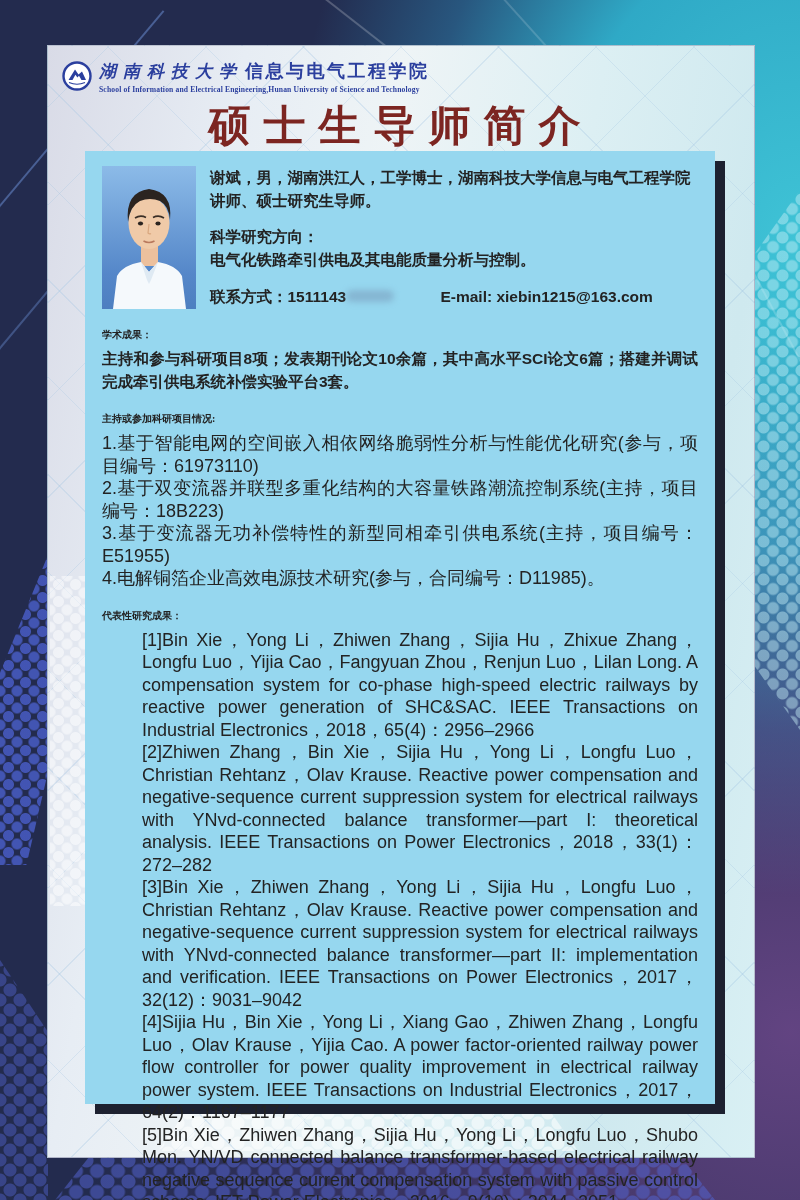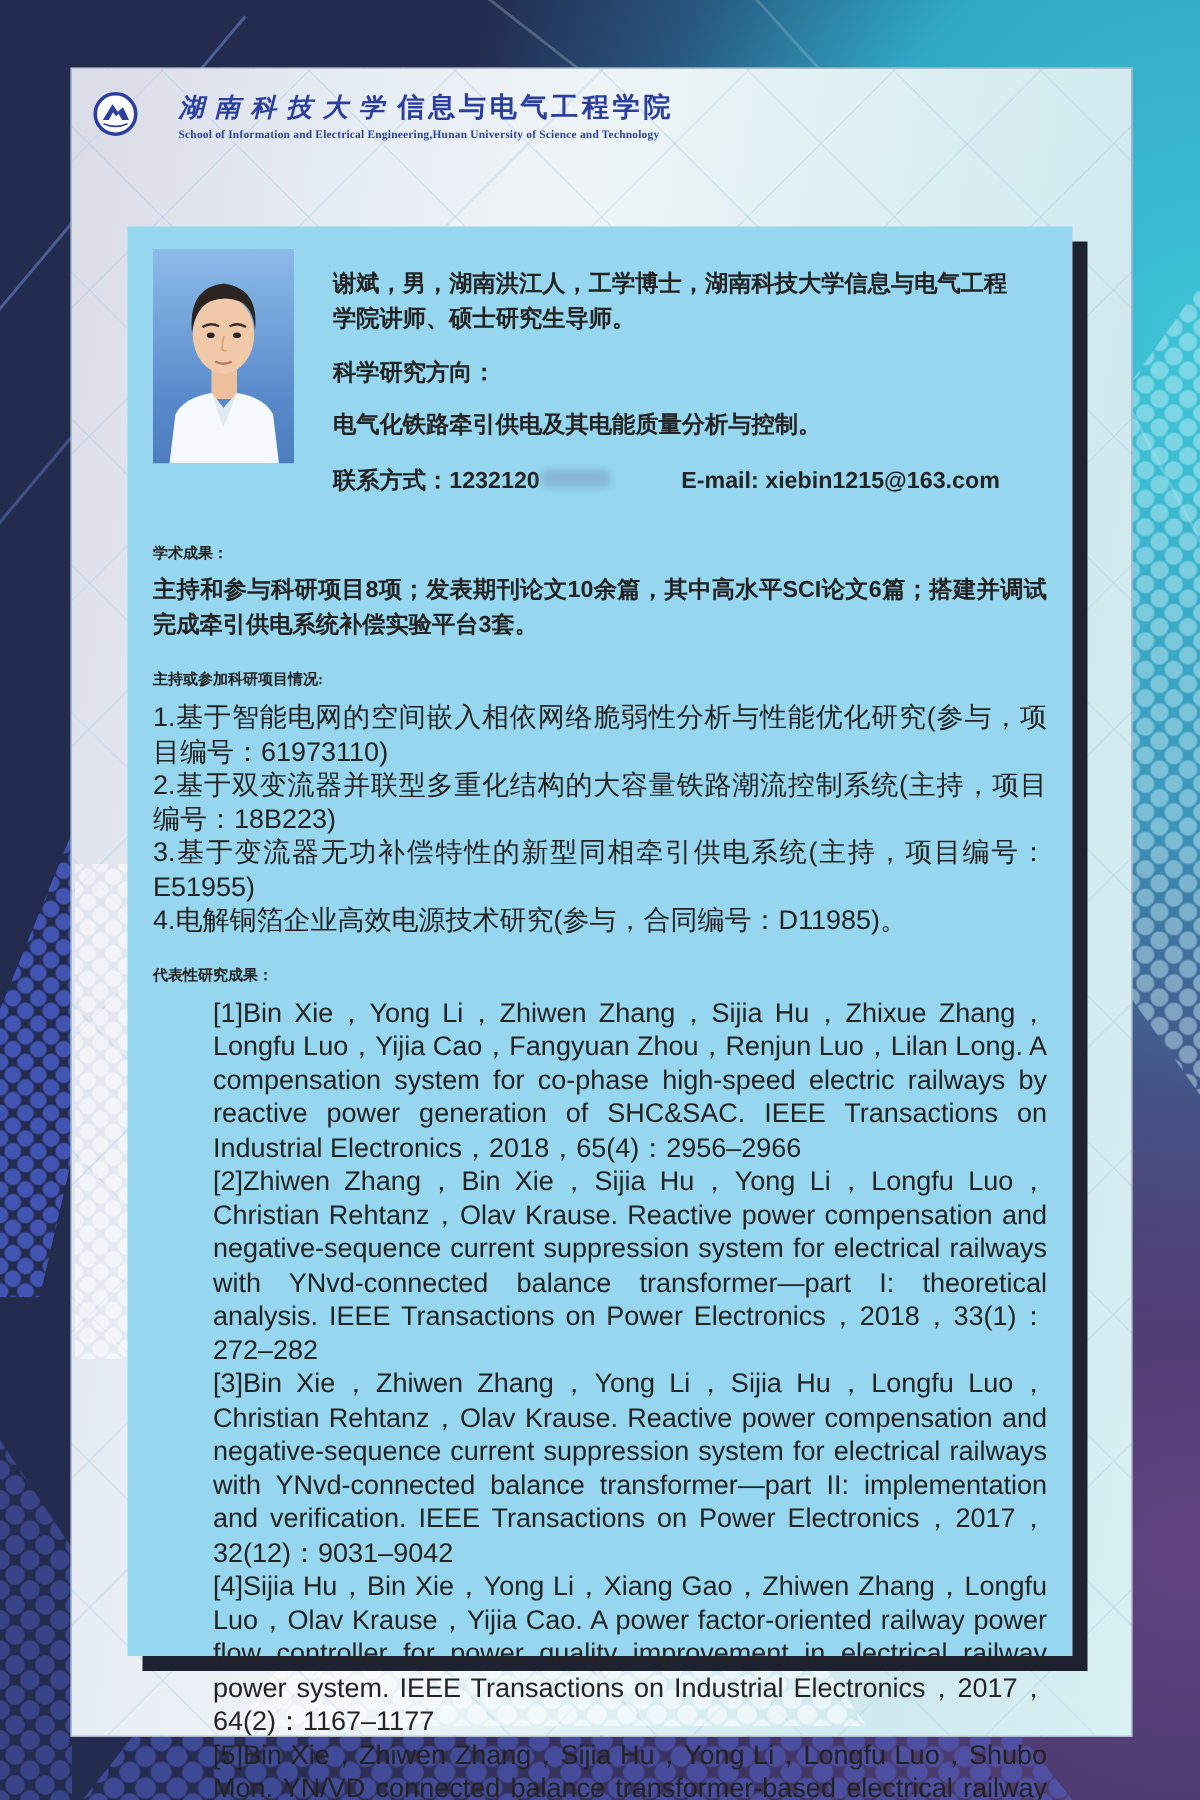--- a/index.html
+++ b/index.html
@@ -56,41 +56,41 @@
   .card-dots-left{left:2px;top:530px;width:38px;height:330px;
     background-image:radial-gradient(circle,rgba(255,255,255,0.5) 5px,transparent 6px),
                      radial-gradient(circle,rgba(255,255,255,0.5) 5px,transparent 6px);
     background-size:17px 17px;background-position:0 0,8.5px 8.5px;}
   .card-dots-bottom{left:110px;bottom:6px;width:420px;height:48px;
     background-image:radial-gradient(circle,rgba(255,255,255,0.55) 6px,transparent 7px),
                      radial-gradient(circle,rgba(255,255,255,0.55) 6px,transparent 7px);
     background-size:20px 20px;background-position:0 0,10px 10px;
     clip-path:polygon(8% 0,92% 0,100% 100%,0 100%);}
   
-  .card-header{position:absolute;top:13px;left:14px;display:flex;align-items:flex-start;gap:20px;}
+  .card-header{position:absolute;top:13px;left:14px;display:flex;align-items:flex-start;}
   .logo{width:30px;height:30px;flex:none;margin-top:2px;}
   .hdr-text{margin-left:7px;}
   .hdr-line1{display:flex;align-items:baseline;white-space:nowrap;}
   .uni-cal{font-family:"DejaVu Serif","Liberation Serif",serif;font-style:italic;font-weight:bold;
     font-size:17px;letter-spacing:7px;color:#2b3f9e;}
   .school-bold{font-size:18px;font-weight:bold;letter-spacing:2.5px;color:#2b3f9e;margin-left:2px;text-align:right;}
   .school-en{font-family:"Liberation Serif","DejaVu Serif",serif;font-size:7.6px;font-weight:bold;
     color:#2b3f9e;margin-top:2px;letter-spacing:0.15px;white-space:nowrap;}
   
   .poster-title{position:absolute;top:52px;left:0;width:100%;text-align:center;
     font-family:"DejaVu Serif","Liberation Serif",serif;
     font-size:42px;font-weight:bold;color:#7c2521;letter-spacing:13px;}
   
   .content-box{position:absolute;left:37px;top:105px;width:630px;height:953px;
     background:#96d7ef;box-shadow:10px 10px 0 0 #1d2130;
     padding:15px 17px;box-sizing:border-box;color:#232323;}
   .profile-row{display:flex;}
   .photo{width:94px;height:143px;flex:none;margin-right:14px;display:block;}
   .profile-text{flex:1;font-size:15.5px;line-height:23px;font-weight:bold;}
-  .profile-text p{margin:12px;}
+  .profile-text p{margin:0;}
   .p-intro{margin-bottom:13px !important;}
   .p-dir-text{margin-bottom:14px !important;}
   .contact-line{white-space:nowrap;}
   .email-part{margin-left:42px;}
   .phone-blur{display:inline-block;width:48px;height:12px;border-radius:6px;
     background:rgba(125,165,195,0.65);filter:blur(3px);vertical-align:baseline;}
   .sec-label{font-weight:bold;font-size:10px;line-height:22px;margin:0 0 2px 0;font-family:Liberation Serif, serif;}
   .sec-gap{margin-top:15px !important;}
   .sec-text{font-size:15.5px;line-height:22.5px;font-weight:bold;text-align:justify;margin:0;}
   .proj-list p, .pub-list p{margin:0;font-size:18px;line-height:22.5px;text-align:justify;}
@@ -127,20 +127,21 @@
       </svg>
       <div class="hdr-text">
         <div class="hdr-line1">
           <span class="uni-cal">湖南科技大学</span>
           <span class="school-bold">信息与电气工程学院</span>
         </div>
         <div class="school-en">School of Information and Electrical Engineering,Hunan University of Science and Technology</div>
       </div>
     </div>
 
+    <div class="poster-title">硕士生导师简介</div>
 
     <div class="content-box">
 
       <div class="profile-row">
         <svg class="photo" viewBox="0 0 94 143">
           <defs>
             <linearGradient id="pbg" x1="0" y1="0" x2="0" y2="1">
               <stop offset="0" stop-color="#8cbbe8"></stop>
               <stop offset="0.75" stop-color="#5587c9"></stop>
               <stop offset="1" stop-color="#4d7fc0"></stop>
@@ -157,21 +158,21 @@
           <ellipse cx="38.5" cy="57.5" rx="2.6" ry="1.9" fill="#2b2420"></ellipse>
           <ellipse cx="56" cy="57.5" rx="2.6" ry="1.9" fill="#2b2420"></ellipse>
           <path d="M47 58 L46 67 q1.5 1.5 3 0.5" stroke="#d9a77f" stroke-width="1.2" fill="none"></path>
           <path d="M41.5 75 q5.5 3 11 0" stroke="#b97a5e" stroke-width="1.5" fill="none"></path>
         </svg>
         <div class="profile-text">
           <p class="p-intro">谢斌，男，湖南洪江人，工学博士，湖南科技大学信息与电气工程学院讲师、硕士研究生导师。</p>
           <p class="p-dir-label">科学研究方向：</p>
           <p class="p-dir-text">电气化铁路牵引供电及其电能质量分析与控制。</p>
           <p class="contact-line">
-            <span>联系方式：</span><span>1232120</span><span class="phone-blur"></span>
+            <span>联系方式：</span><span>1511143</span><span class="phone-blur"></span>
             <span class="email-part"><span>E-mail: </span><span>xiebin1215@163.com</span></span>
           </p>
         </div>
       </div>
 
       <p class="sec-label sec-gap">学术成果：</p>
       <p class="sec-text">主持和参与科研项目8项；发表期刊论文10余篇，其中高水平SCI论文6篇；搭建并调试完成牵引供电系统补偿实验平台3套。</p>
 
       <p class="sec-label sec-gap">主持或参加科研项目情况:</p>
       <div class="proj-list">

